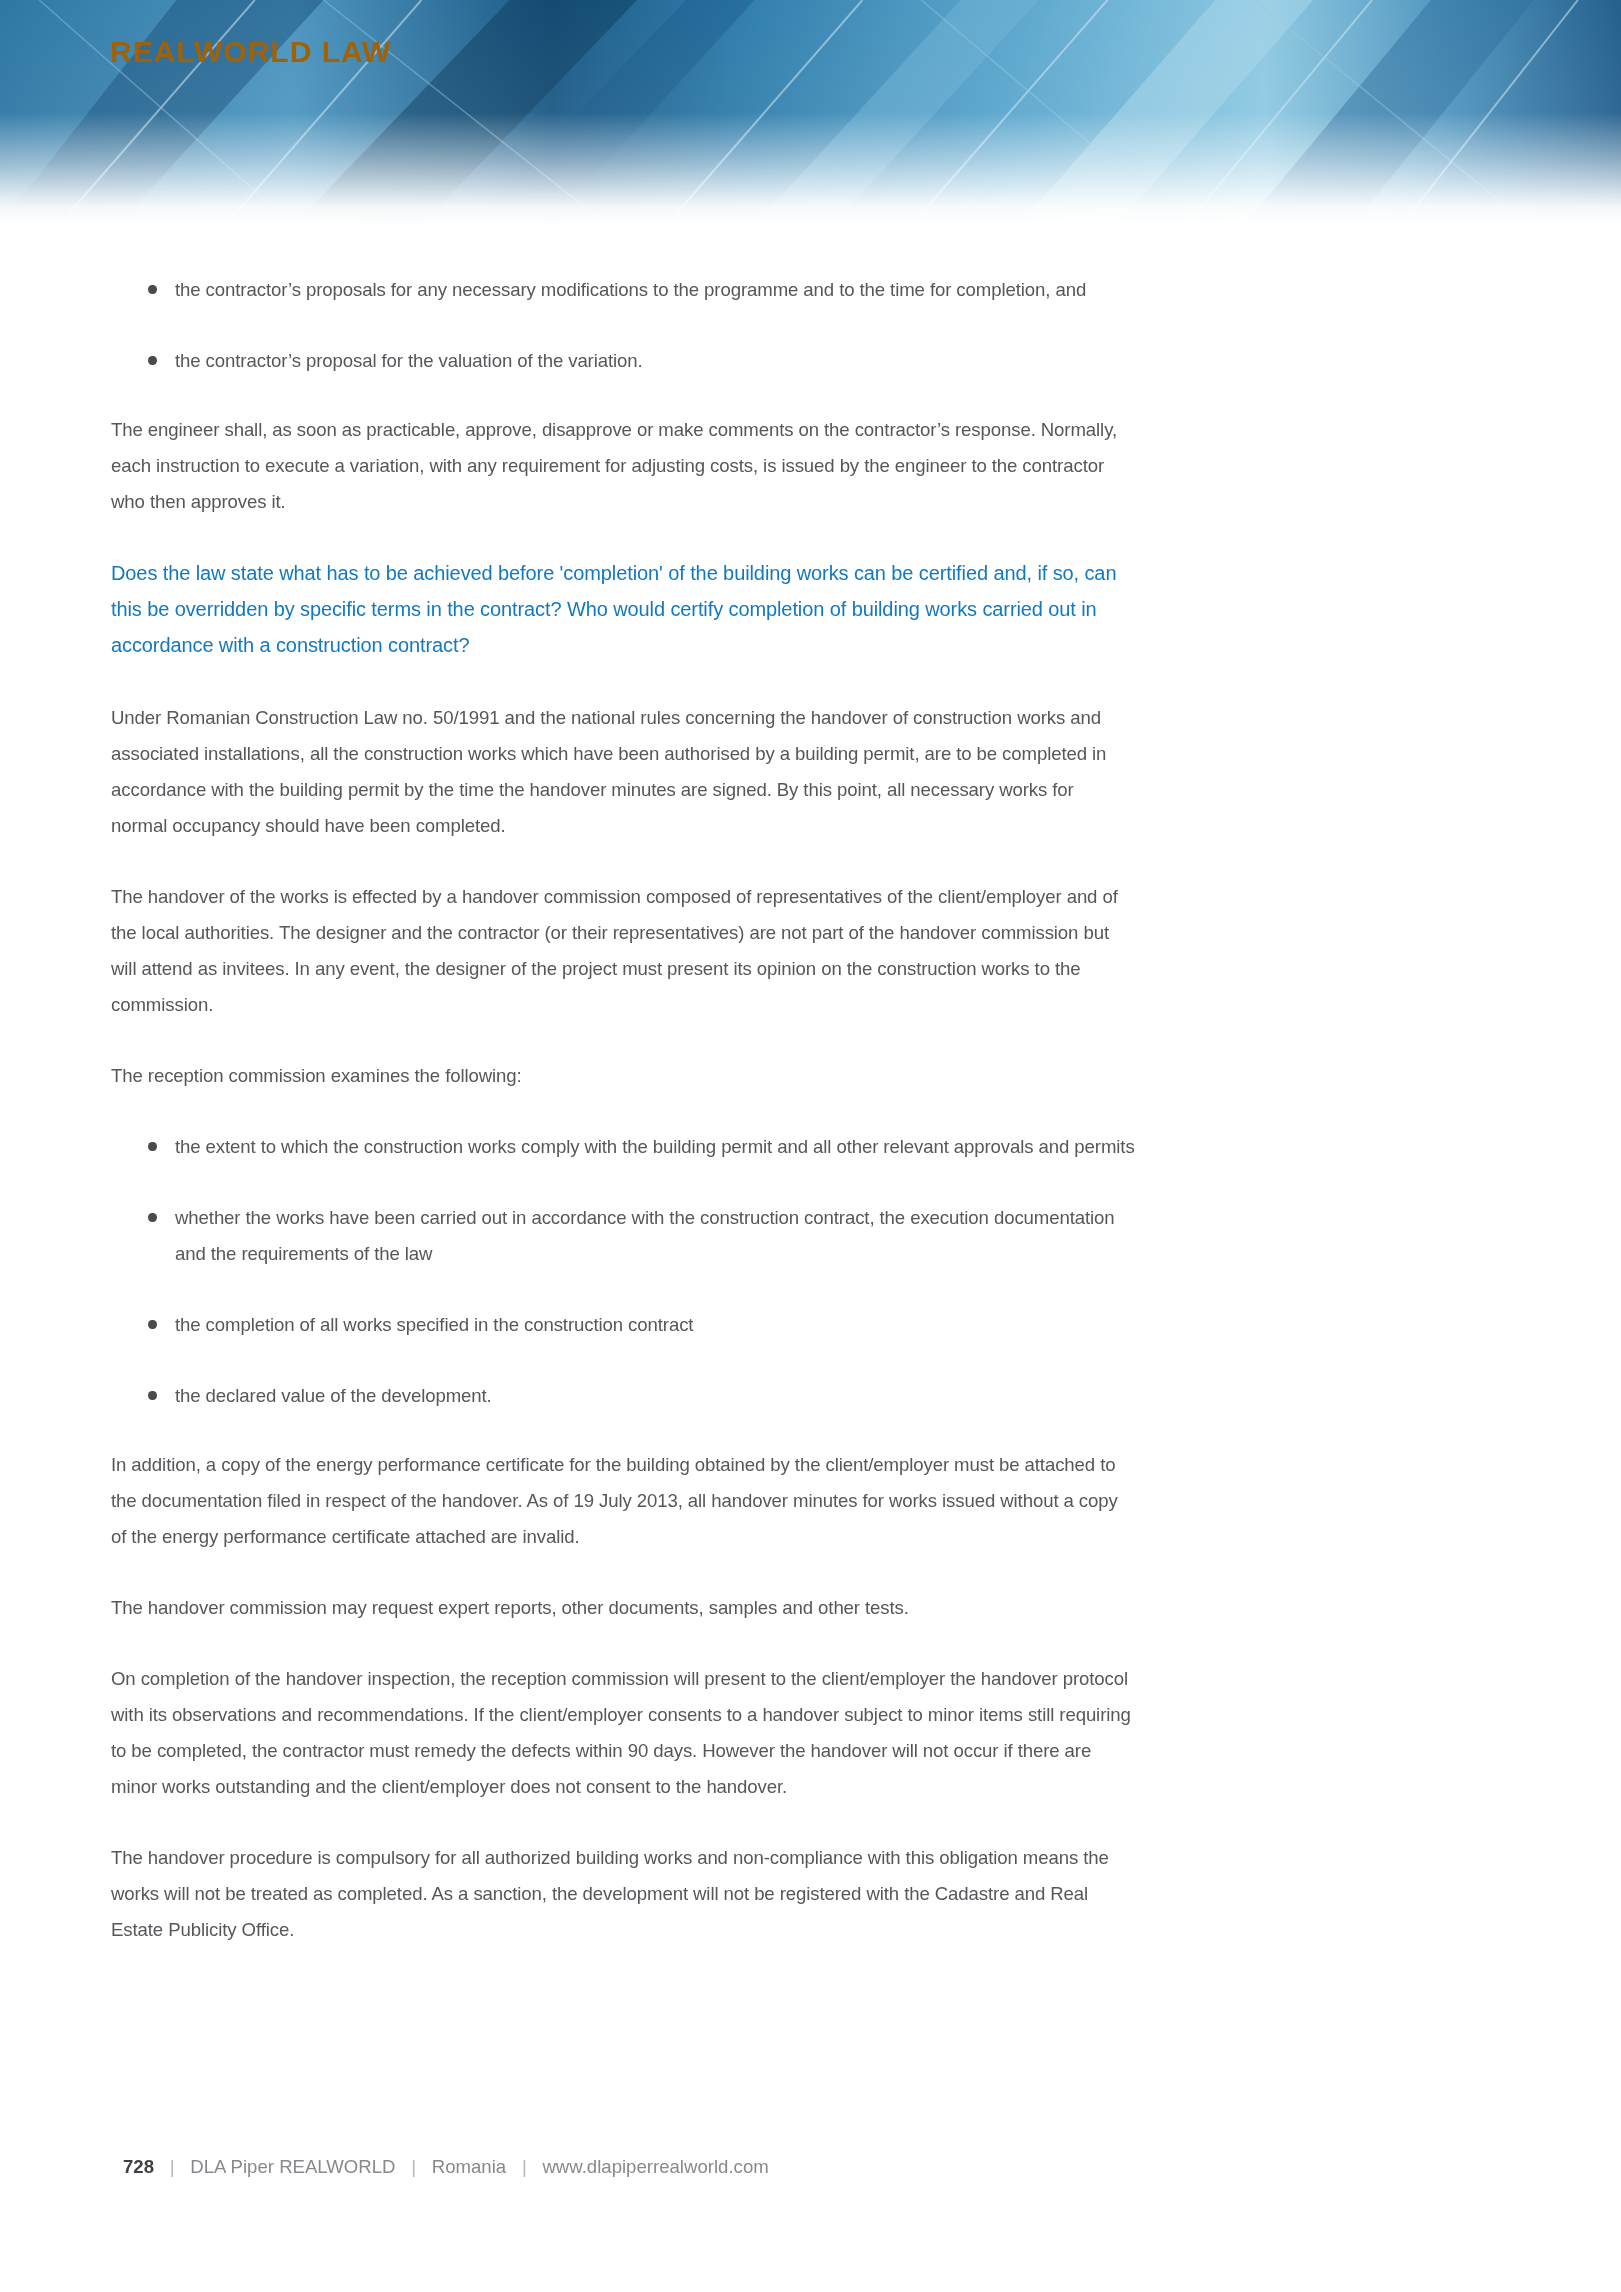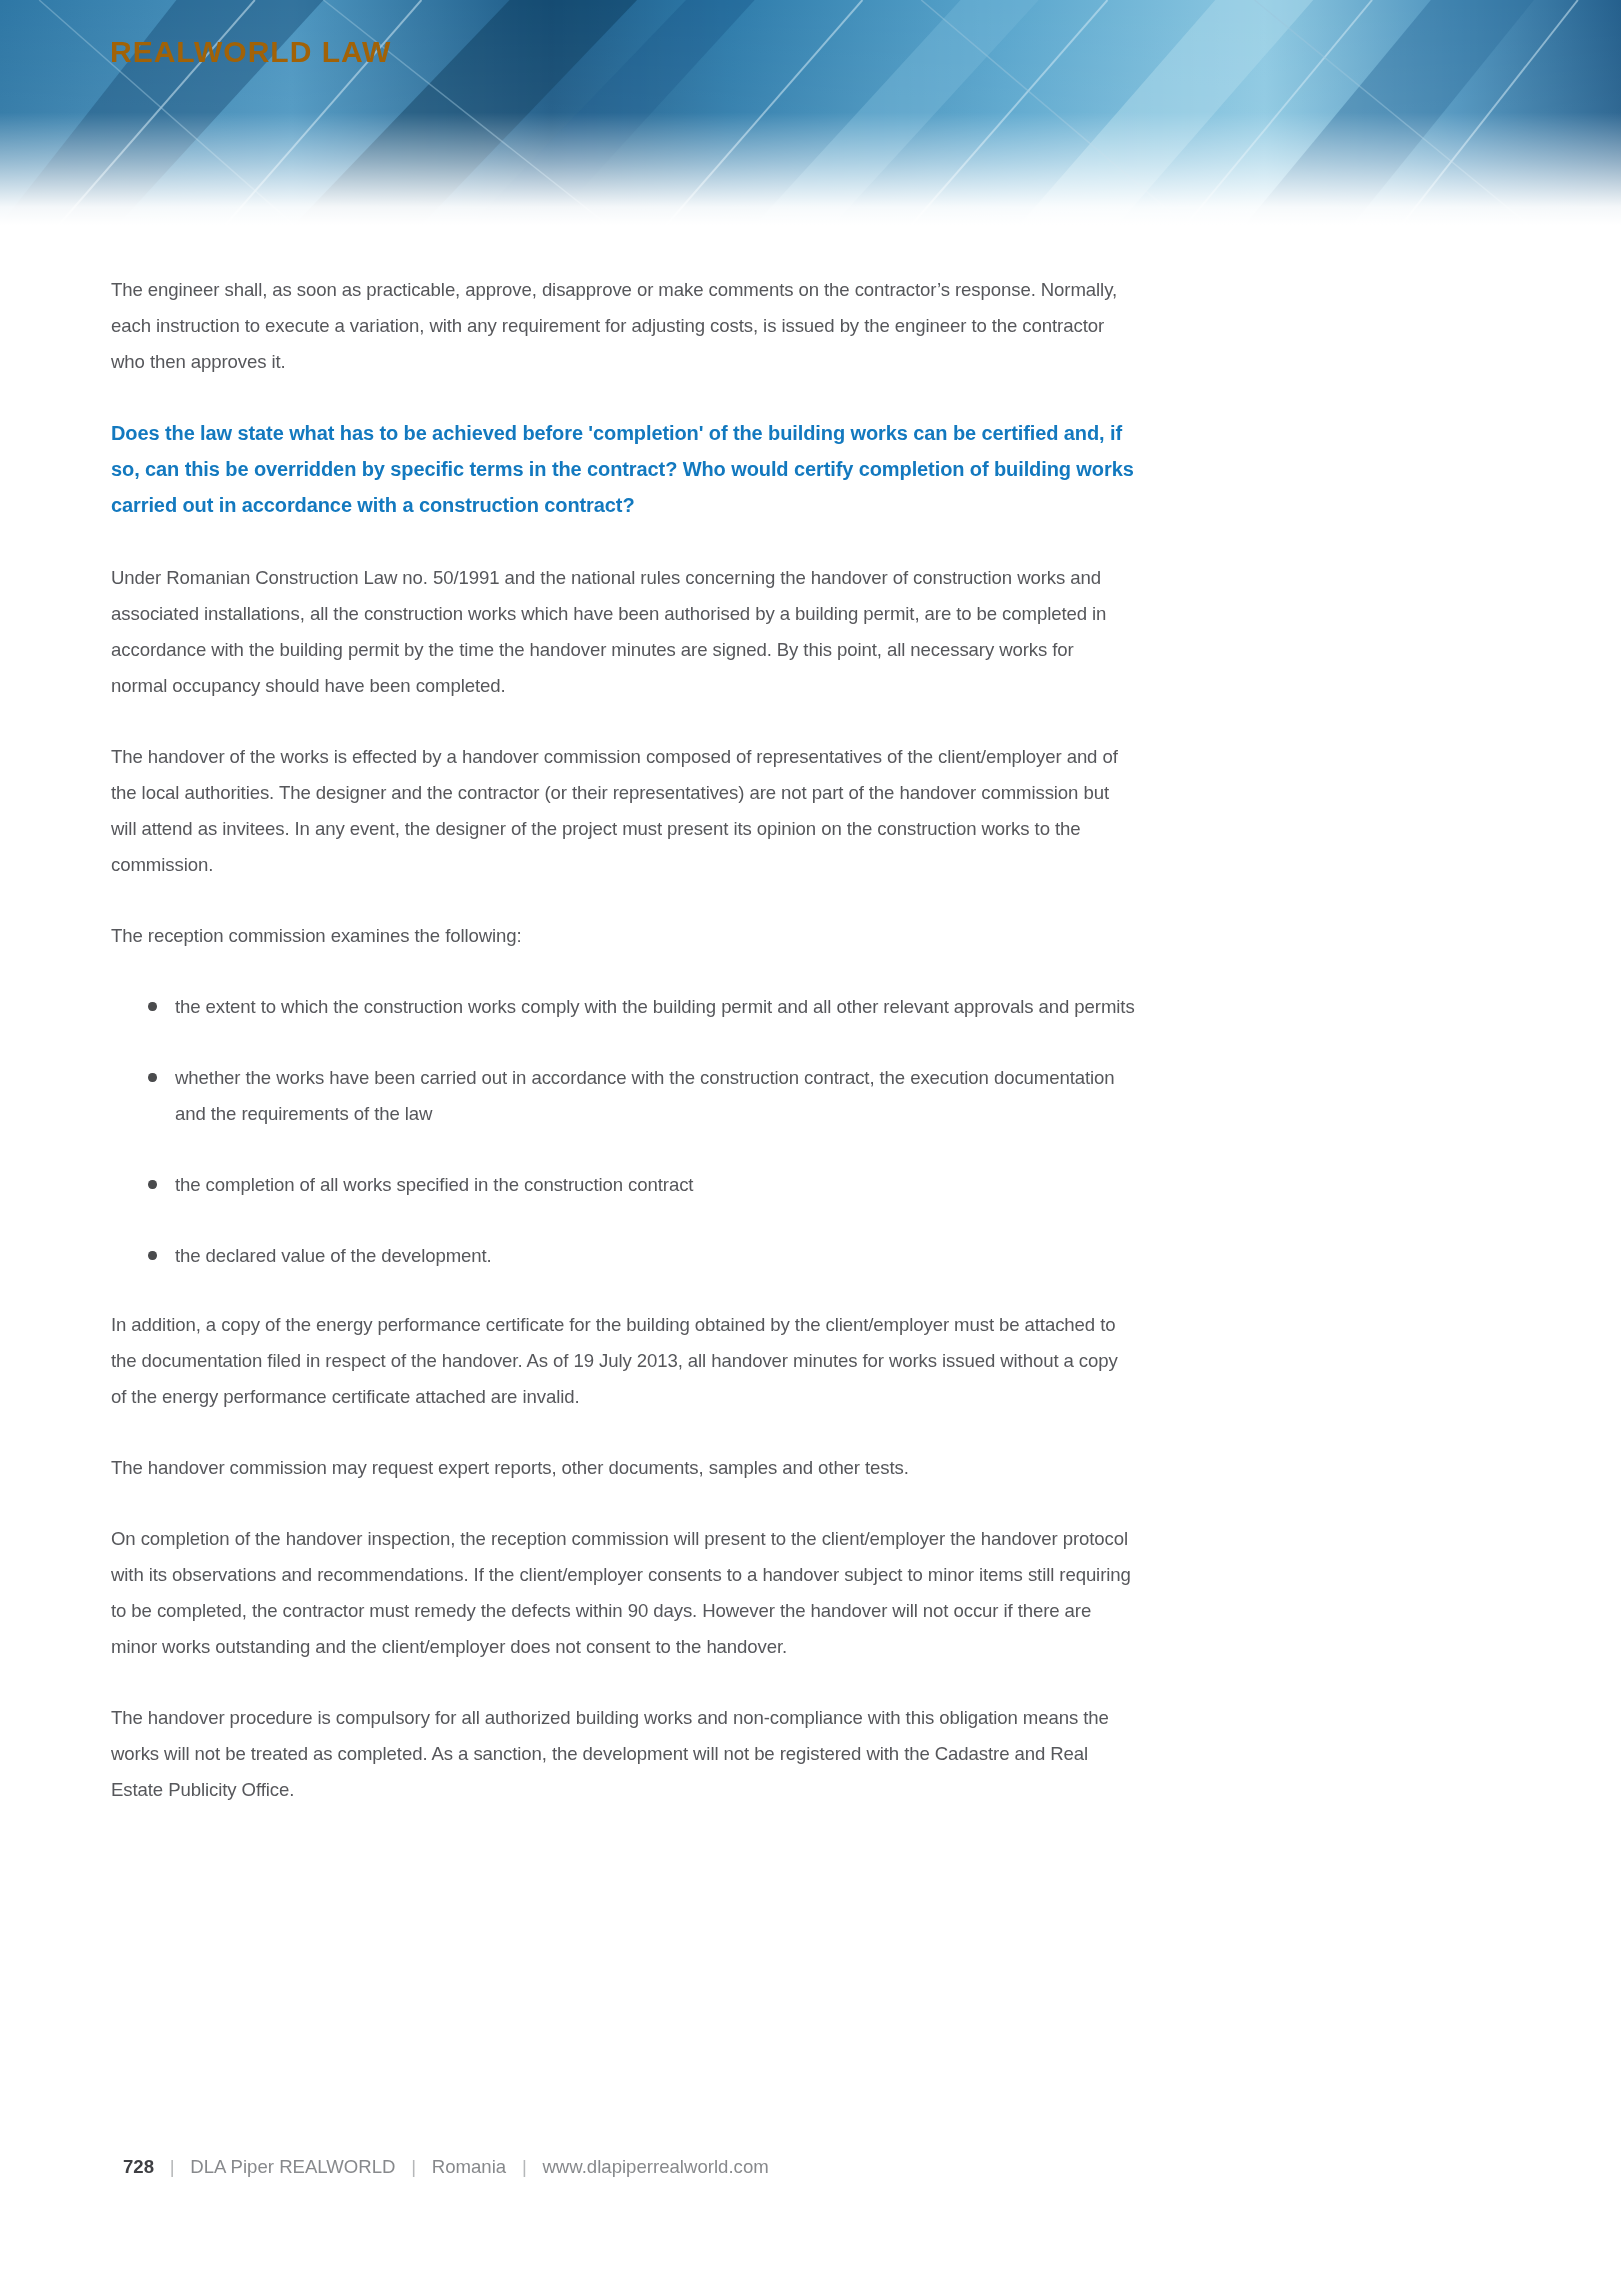--- a/index.html
+++ b/index.html
@@ -41,21 +41,21 @@
     width:1261px; 
     color:var(--body-text,#56575b);
     font-size:18.6px;
     line-height:36px;
     letter-spacing:-0.1px;
   }
   .main p{margin:0 16px 35px 0;}
   .question{
     color:var(--heading-blue,#1379bf);
     font-size:20px;
-    font-weight:700;
+    font-weight:400;
     line-height:36px;
     margin:11.8px 0 37px 0;
   }
   ul.bullets{
     list-style:none;
     margin:0 0 33px 0;
   }
   ul.bullets li{
     position:relative;
     padding-left:64px;
@@ -140,20 +140,28 @@
         <line x1="940" y1="0" x2="1210" y2="230"></line>
         <line x1="1280" y1="0" x2="1560" y2="230"></line>
       </g>
       <rect x="0" y="0" width="1654" height="230" fill="url(#gfade)"></rect>
     </svg>
     <h1 class="brand-title">REALWORLD LAW</h1>
   </header>
 
   <main class="main">
 
+    <ul class="bullets">
+      <li>
+        <span>the contractor’s proposals for any necessary modifications to the programme and to the time for completion, and</span>
+      </li>
+      <li>
+        <span>the contractor’s proposal for the valuation of the variation.</span>
+      </li>
+    </ul>
 
     <p>The engineer shall, as soon as practicable, approve, disapprove or make comments on the contractor’s response. Normally, each instruction to execute a variation, with any requirement for adjusting costs, is issued by the engineer to the contractor who then approves it.</p>
 
     <h2 class="question">Does the law state what has to be achieved before 'completion' of the building works can be certified and, if so, can this be overridden by specific terms in the contract? Who would certify completion of building works carried out in accordance with a construction contract?</h2>
 
     <p>Under Romanian Construction Law no. 50/1991 and the national rules concerning the handover of construction works and associated installations, all the construction works which have been authorised by a building permit, are to be completed in accordance with the building permit by the time the handover minutes are signed. By this point, all necessary works for normal occupancy should have been completed.</p>
 
     <p>The handover of the works is effected by a handover commission composed of representatives of the client/employer and of the local authorities. The designer and the contractor (or their representatives) are not part of the handover commission but will attend as invitees. In any event, the designer of the project must present its opinion on the construction works to the commission.</p>
 
     <p>The reception commission examines the following:</p>

